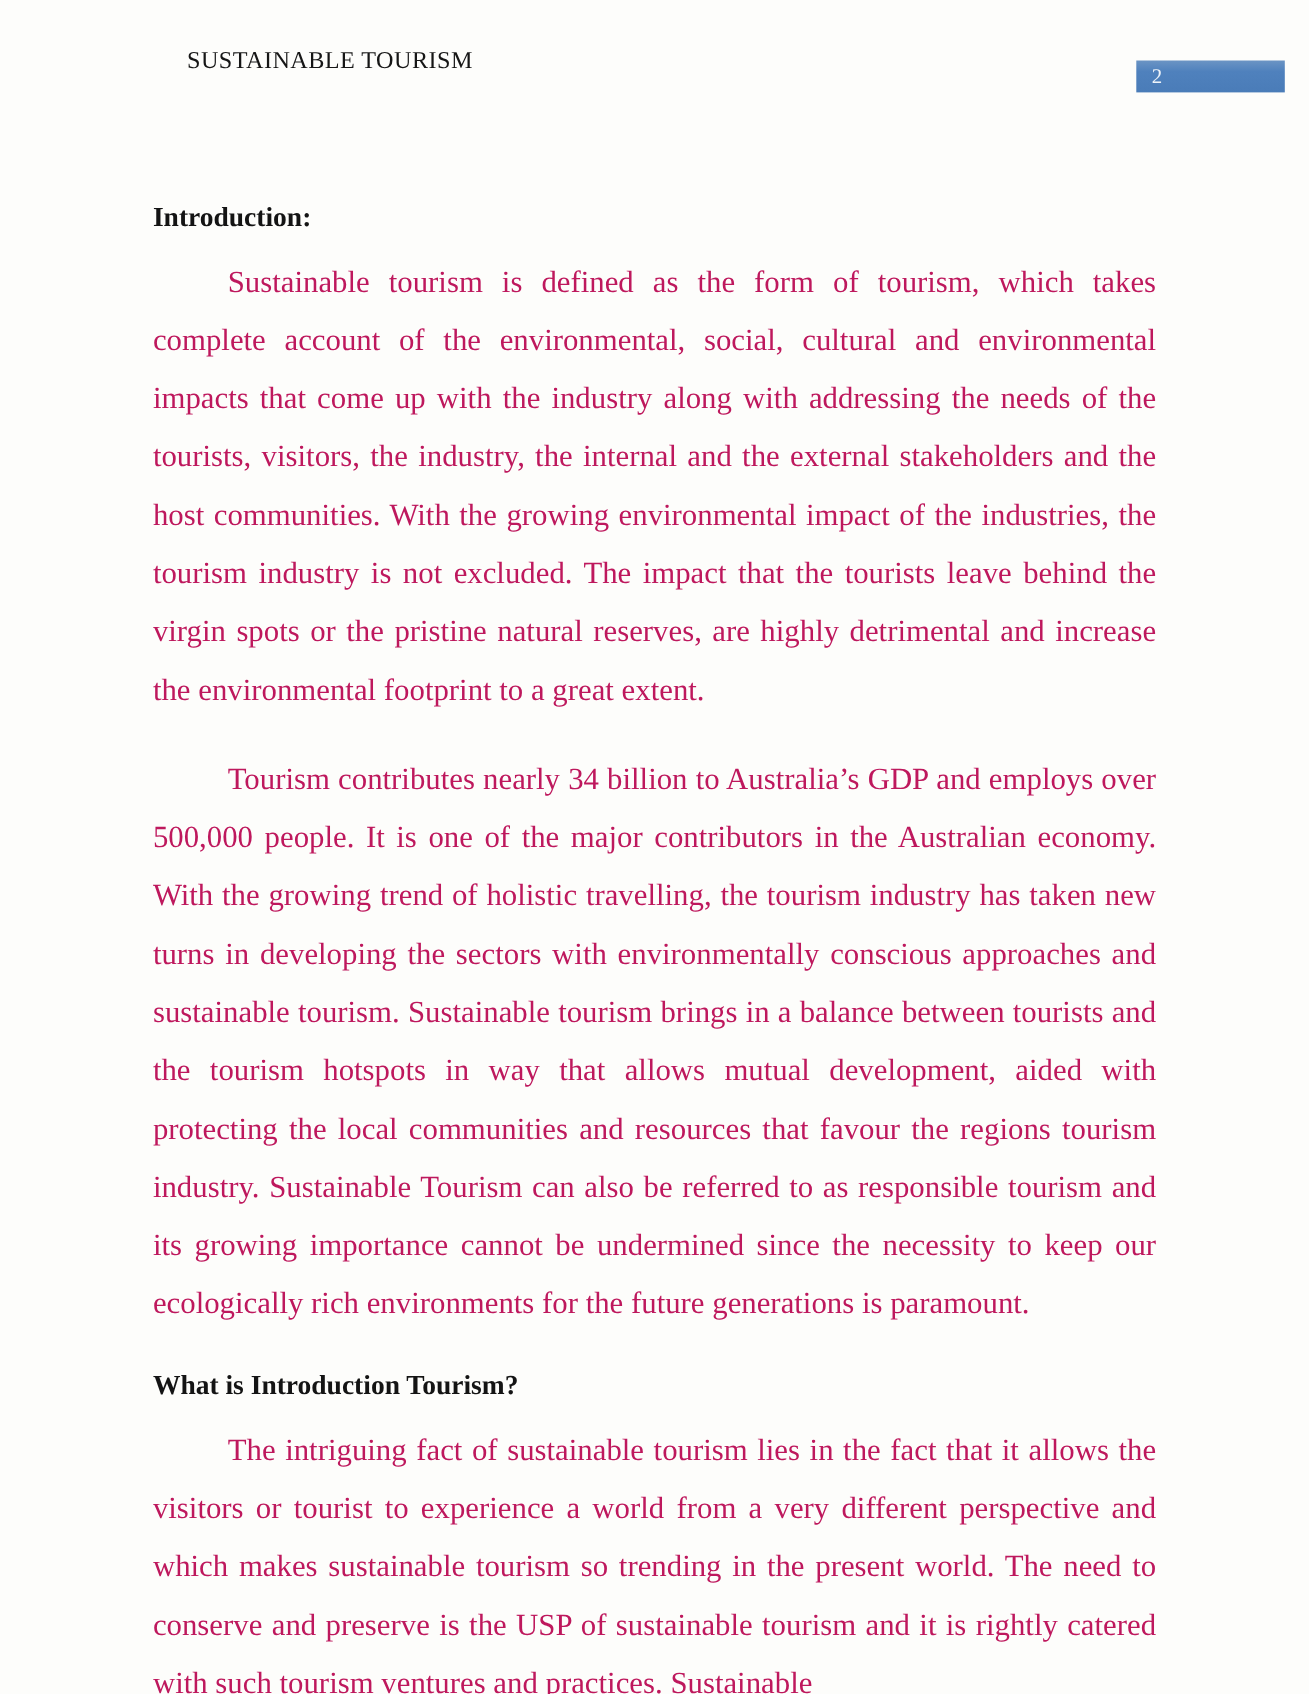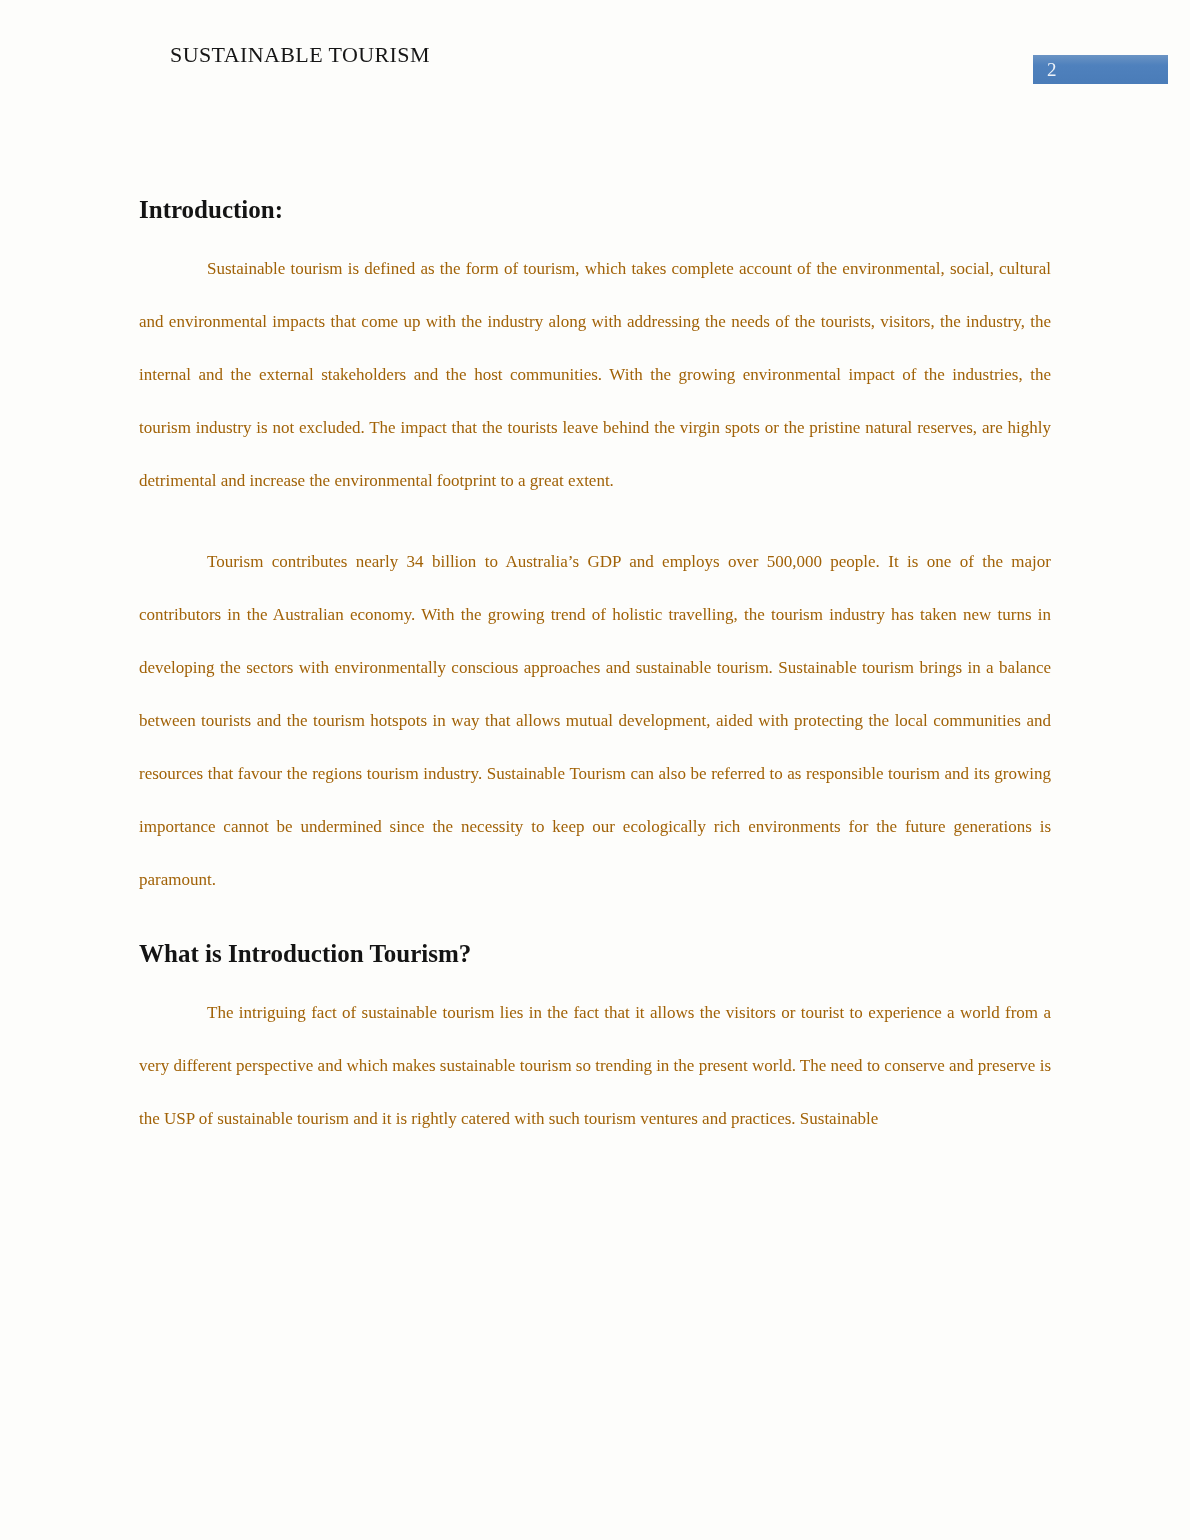--- a/index.html
+++ b/index.html
@@ -46,33 +46,33 @@
   .page-body {
     position: absolute;
     left: 139px;
     top: 182px;
     width: 912px;
   }
   .section-heading {
     font-size: 25px;
     font-weight: bold;
     color: #141414;
-    margin: 12px 0 16px 0;
+    margin: 0 0 16px 0;
     line-height: 32px;
   }
   .section-heading.later {
     margin-top: 32px;
   }
   .body-paragraph {
-    font-size: 17px;
+    font-size: 28px;
     line-height: 53px;
     text-align: justify;
     text-indent: 68px;
     margin: 0 0 28px 0;
-    color: #a16207;
+    color: #be185d;
   }
 </style>
 </head>
 <body>
 
 <div class="page">
 
   <div class="page-header">
     <div class="running-head">SUSTAINABLE TOURISM</div>
     <div class="page-number-box">

